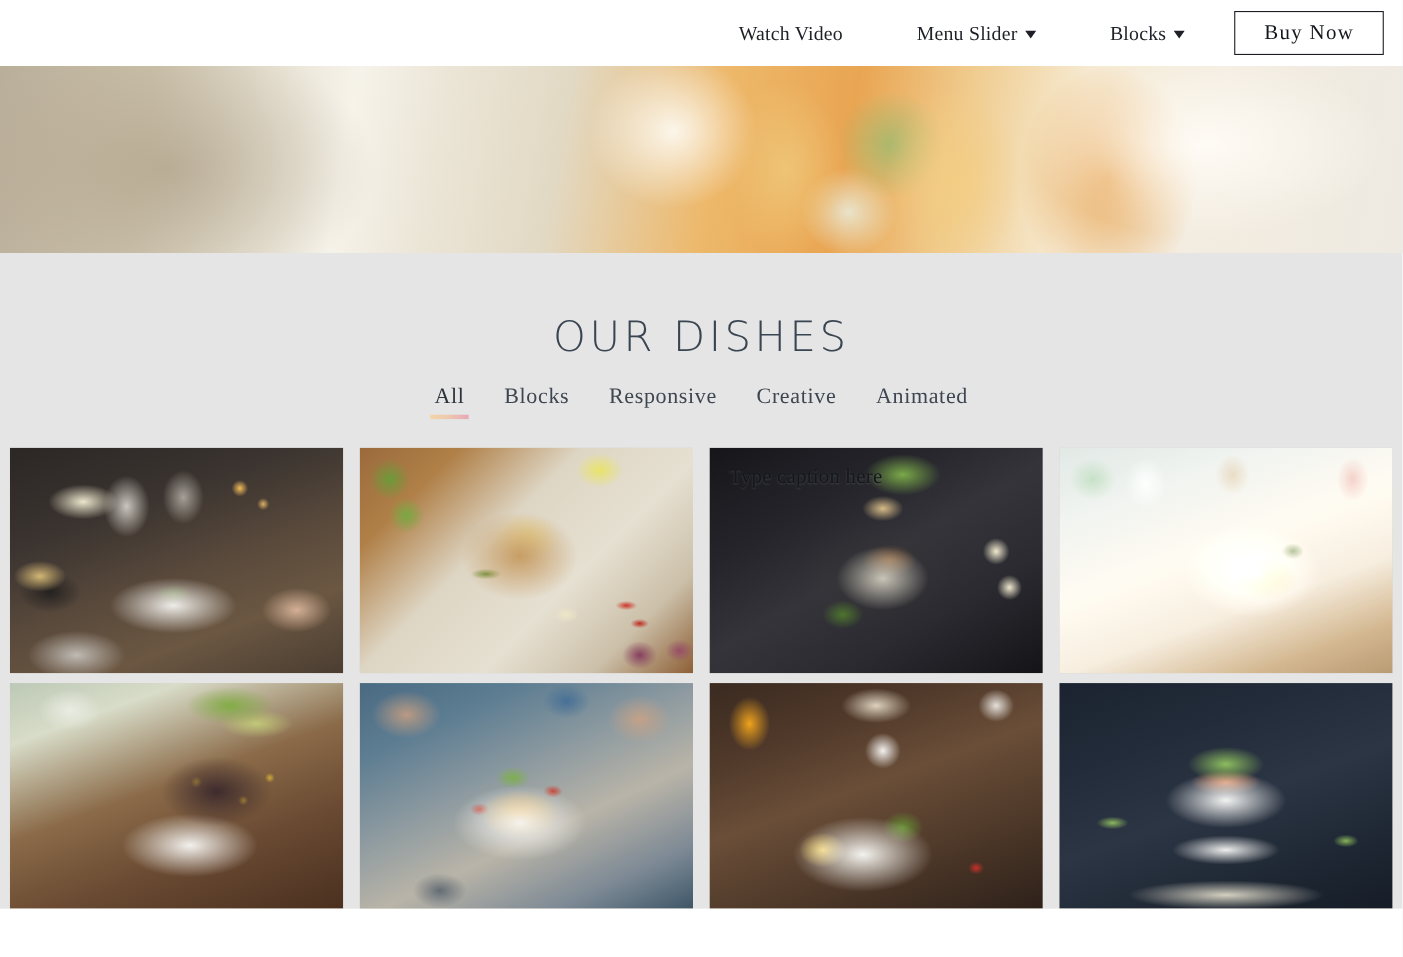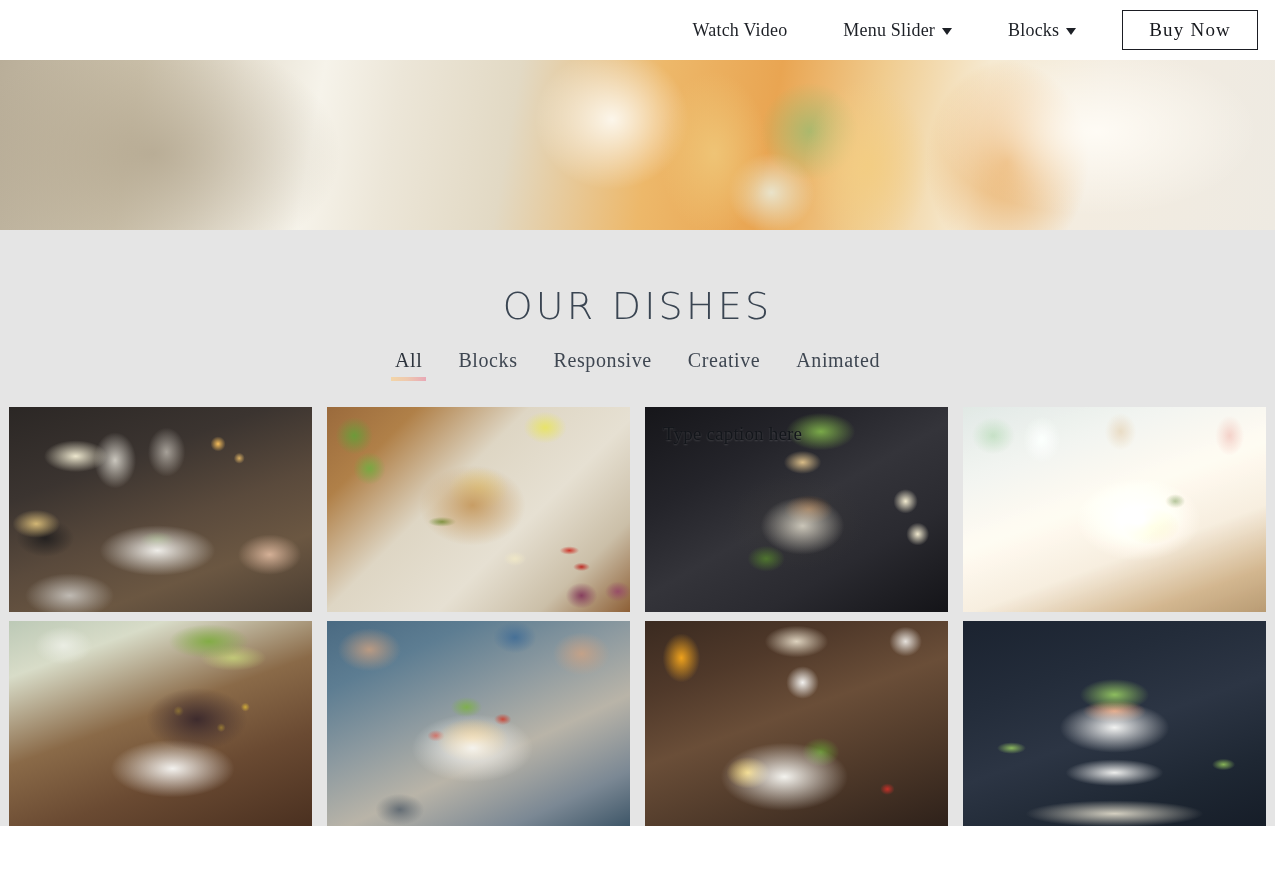--- a/index.html
+++ b/index.html
@@ -26,21 +26,21 @@
     font-size: 27px;
     font-weight: 700;
     color: #12141a;
     letter-spacing: -0.2px;
     white-space: nowrap;
   }
   .nav {
     margin-left: auto;
     display: flex;
     align-items: center;
-    gap: 0px;
+    gap: 11px;
   }
   .nav-item {
     font-family: "Liberation Serif", serif;
     font-size: 18px;
     color: #1d2026;
     padding: 0 28px;
     white-space: nowrap;
     display: flex;
     align-items: center;
     gap: 7px;
@@ -50,21 +50,21 @@
   .caret {
     display: inline-block;
     width: 0; height: 0;
     border-left: 5px solid transparent;
     border-right: 5px solid transparent;
     border-top: 7px solid #1d2026;
     position: relative;
     top: 1px;
   }
   .buy-btn {
-    margin-left: 18px;
+    margin-left: 6px;
     margin-right: 1px;
     border: 1.5px solid #1b1d23;
     background: transparent;
     color: #16181d;
     font-family: "Liberation Serif", serif;
     font-size: 19px;
     letter-spacing: 1.2px;
     padding: 9px 26px 10px 26px;
     cursor: pointer;
     line-height: 1;

